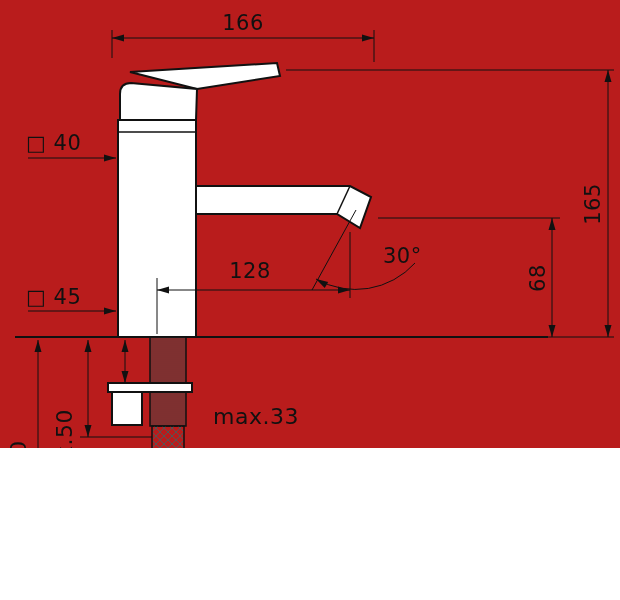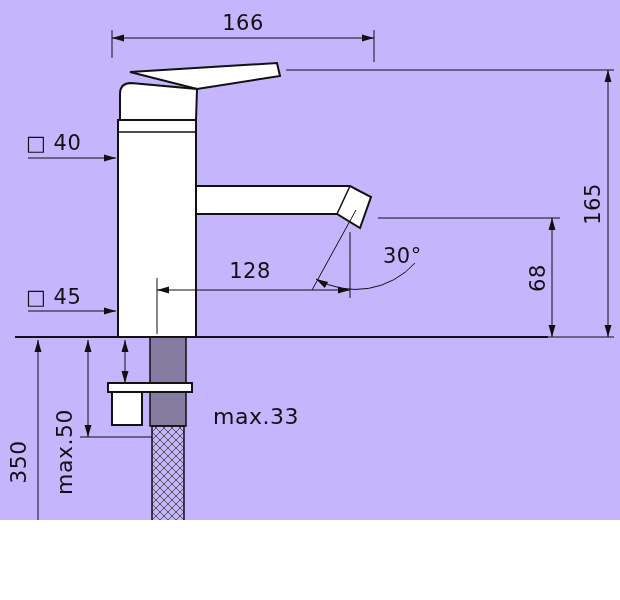--- a/index.html
+++ b/index.html
@@ -3,22 +3,22 @@
 <meta charset="utf-8">
 <style>
   html, body {
     margin: 0;
     padding: 0;
     background: #ffffff;
   }
   .canvas {
     position: relative;
     width: 620px;
-    height: 520px;
-    background: #c4b5fd;
+    height: 448px;
+    background: #b91c1c;
     overflow: hidden;
   }
   svg {
     display: block;
   }
   text {
     font-family: "DejaVu Sans", "Liberation Sans", sans-serif;
     fill: #111111;
     letter-spacing: 0.5px;
   }

